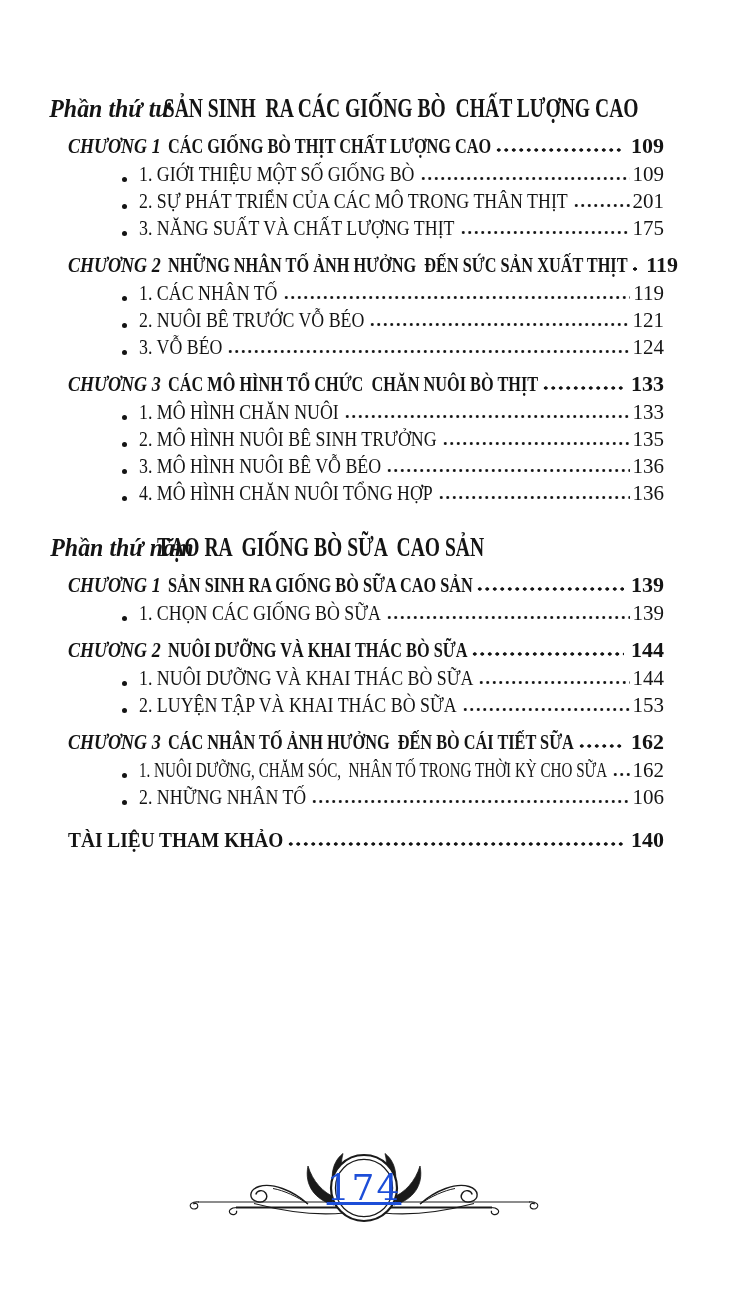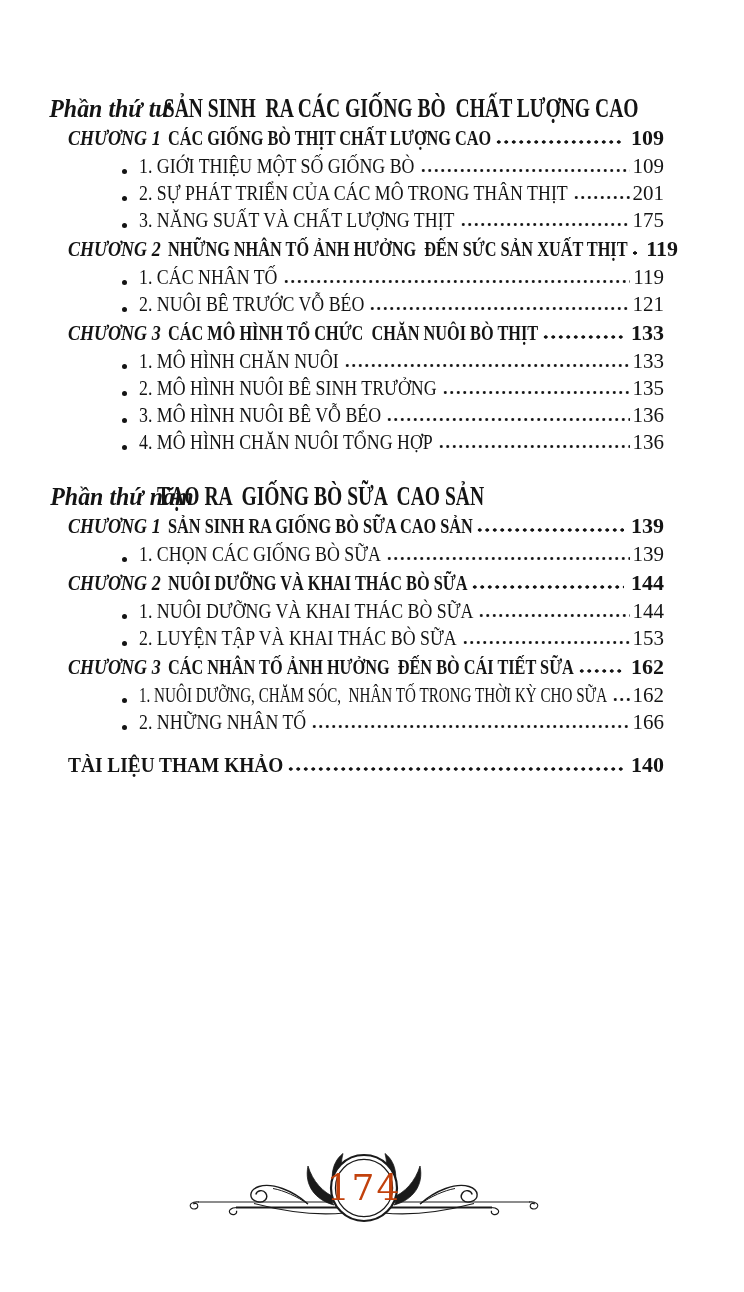--- a/index.html
+++ b/index.html
@@ -29,21 +29,21 @@
     white-space: pre;
   }
   .part-title {
     text-align: center;
     font-weight: bold;
     font-size: 28px;
     line-height: 31px;
     margin-top: 2px;
     white-space: pre;
   }
-  .chapter { margin-top: 0; }
+  .chapter { margin-top: 8px; }
   .row {
     display: flex;
     align-items: baseline;
     white-space: pre;
   }
   .chapter-row { line-height: 30px; }
   .item-row { line-height: 27px; justify-content: space-between; }
   .ch-label {
     font-style: italic;
     font-weight: bold;
@@ -116,22 +116,23 @@
   .ornament svg { display: block; }
   .page-num-circle {
     position: absolute;
     top: 28px;
     left: 0;
     width: 360px;
     text-align: center;
     font-family: "DejaVu Serif", serif;
     font-size: 36px;
     line-height: 40px;
-    color: #c2410c;
+    color: #1d4ed8;
     letter-spacing: 2px;
+    text-decoration: underline;
   }
 </style>
 </head>
 <body>
 
 <div id="page">
   <main id="toc">
   <section class="part">
     <div class="part-label" style="display: inline-block; transform-origin: center center; margin-left: -24.48px; margin-right: -24.48px; transform: scaleX(0.92);">Phần thứ tư</div>
     <div class="part-title" style="display: inline-block; transform-origin: center center; margin-left: -91.8px; margin-right: -91.8px; transform: scaleX(0.7);">SẢN SINH  RA CÁC GIỐNG BÒ  CHẤT LƯỢNG CAO</div>
@@ -182,20 +183,26 @@
     <span class="item-page">119</span>
   </div>
 
   <div class="row item-row">
     <span class="bullet"></span>
     <span class="item-text" style="display: inline-block; transform-origin: left 70%; margin-right: -39.7805px; transform: scaleX(0.85);">2. NUÔI BÊ TRƯỚC VỖ BÉO</span>
     <span class="leader"></span>
     <span class="item-page">121</span>
   </div>
 
+  <div class="row item-row">
+    <span class="bullet"></span>
+    <span class="item-text" style="display: inline-block; transform-origin: left 70%; margin-right: -14.7305px; transform: scaleX(0.85);">3. VỖ BÉO</span>
+    <span class="leader"></span>
+    <span class="item-page">124</span>
+  </div>
 </div>
   </div>
 
   <div class="chapter">
     <div class="row chapter-row">
       <span class="ch-label" style="display: inline-block; transform-origin: left 70%; margin-right: -20.34px; transform: scaleX(0.82);">CHƯƠNG 3</span>
       <span class="ch-title" style="display: inline-block; transform-origin: left 70%; margin-right: -130.037px; transform: scaleX(0.74);">CÁC MÔ HÌNH TỔ CHỨC  CHĂN NUÔI BÒ THỊT</span>
       <span class="leader leader-bold"></span>
       <span class="ch-page">133</span>
     </div>
@@ -291,21 +298,21 @@
     <span class="bullet"></span>
     <span class="item-text" style="display: inline-block; transform-origin: left 70%; margin-right: -182.105px; transform: scaleX(0.72);">1. NUÔI DƯỠNG, CHĂM SÓC,  NHÂN TỐ TRONG THỜI KỲ CHO SỮA</span>
     <span class="leader"></span>
     <span class="item-page">162</span>
   </div>
 
   <div class="row item-row">
     <span class="bullet"></span>
     <span class="item-text" style="display: inline-block; transform-origin: left 70%; margin-right: -29.5102px; transform: scaleX(0.85);">2. NHỮNG NHÂN TỐ</span>
     <span class="leader"></span>
-    <span class="item-page">166</span>
+    <span class="item-page">106</span>
   </div>
 </div>
   </div>
 </div>
   </section>
 
   <div class="row chapter-row refs-row">
     <span class="ch-title" style="display: inline-block; transform-origin: left 70%; margin-right: -29.3625px; transform: scaleX(0.88);">TÀI LIỆU THAM KHẢO</span>
     <span class="leader leader-bold"></span>
     <span class="ch-page">140</span>

